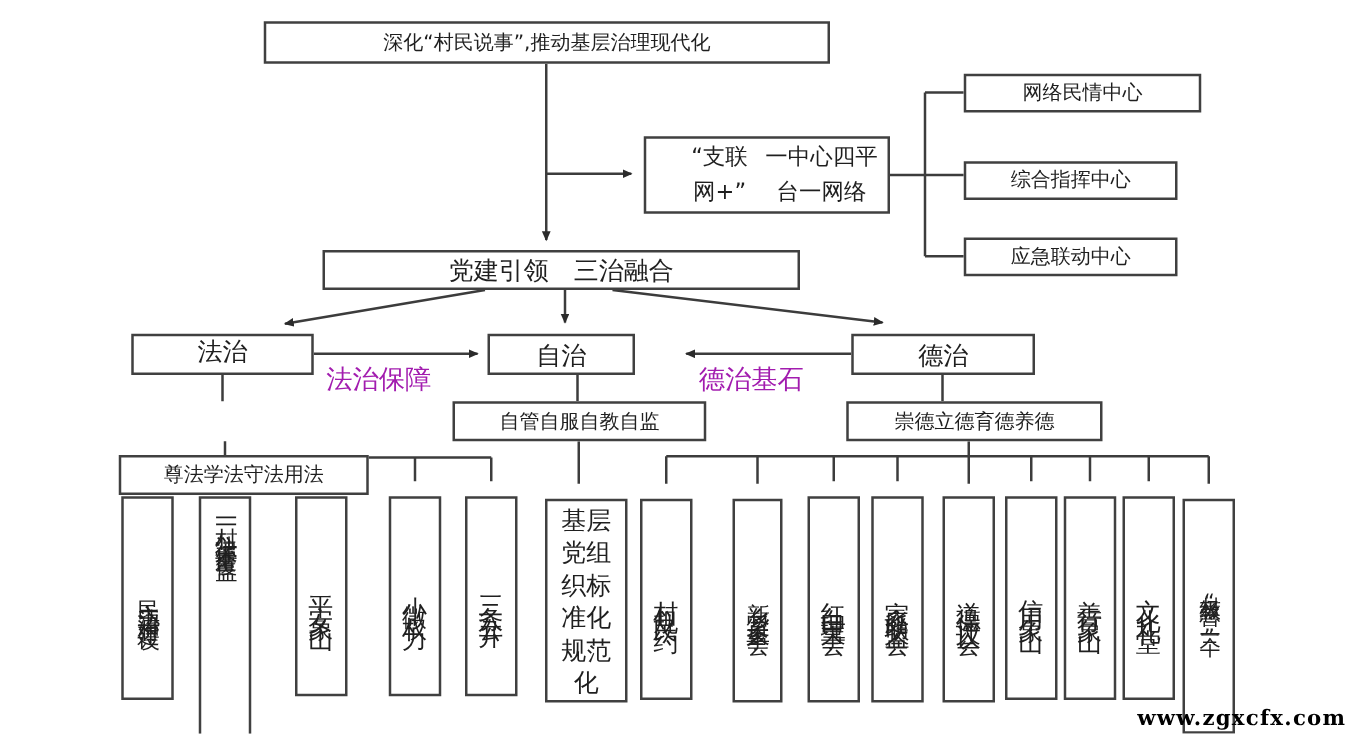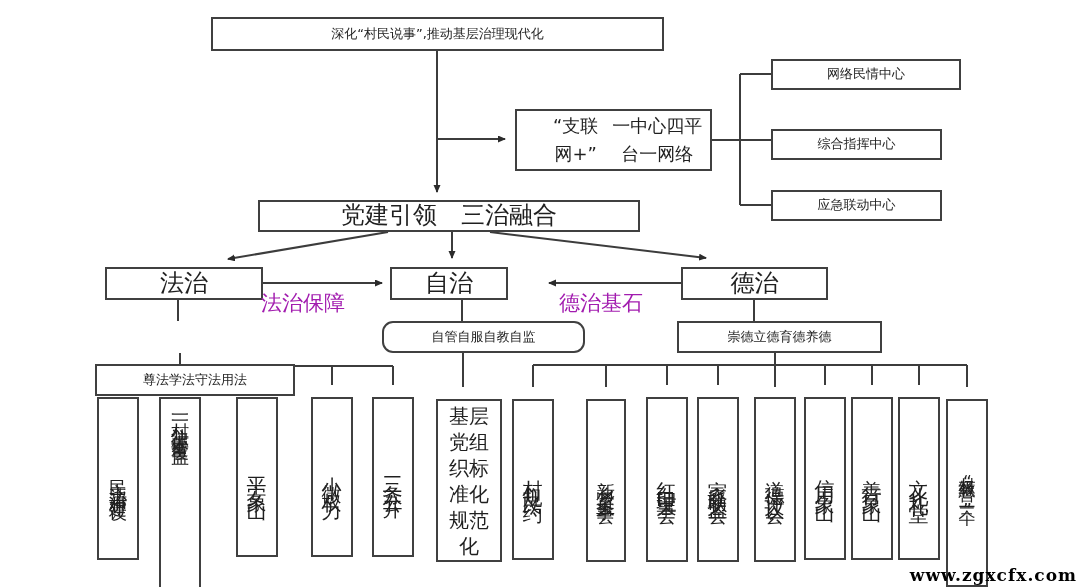--- a/index.html
+++ b/index.html
@@ -7,22 +7,22 @@
     position:relative;width:1080px;height:587px;overflow:hidden;
     background:#ffffff;color:#1f1f1f;
     font-family:"DejaVu Sans","Liberation Sans",sans-serif;
   }
   #wires{position:absolute;left:0;top:0;width:1080px;height:587px;}
   .box{
     position:absolute;background:#ffffff;border:2px solid #404040;
     display:flex;align-items:center;justify-content:center;
     text-align:center;box-sizing:border-box;line-height:1.3;
   }
-  .fs19{font-size:13px;}
-  .fs20{font-size:24px;}
+  .fs19{font-size:16px;}
+  .fs20{font-size:20px;}
   .hubtxt{font-size:18px;line-height:1.55;}
   .flabel{
     position:absolute;font-size:21px;color:#a21caf;text-align:center;
   }
   .leaf{
     position:absolute;background:#ffffff;border:2px solid #404040;
     display:flex;align-items:center;justify-content:center;box-sizing:border-box;margin-top:12px;
   }
   .leaf .vt{
     writing-mode:vertical-rl;text-orientation:upright;
@@ -114,37 +114,37 @@
     <span>综合指挥中心</span>
   </div>
   <div class="box fs19" style="left:771px;top:190px;width:171px;height:31px;">
     <span>应急联动中心</span>
   </div>
 
   <div class="box fs20" style="left:258px;top:200px;width:382px;height:32px;">
     <span>党建引领　三治融合</span>
   </div>
 
-  <div class="box fs20" style="left:105px;top:267px;width:158px;height:33px;">
+  <div class="box fs20" style="left:105px;top:267px;width:146px;height:33px;font-family:Liberation Mono, monospace;">
     <span>法治</span>
   </div>
   <div class="box fs20" style="left:390px;top:267px;width:118px;height:33px;">
     <span>自治</span>
   </div>
   <div class="box fs20" style="left:681px;top:267px;width:147px;height:33px;">
     <span>德治</span>
   </div>
 
   <div class="flabel" style="left:253px;top:289px;width:100px;">法治保障</div>
   <div class="flabel" style="left:551px;top:289px;width:100px;">德治基石</div>
 
   <div class="box fs19" style="left:95px;top:321px;width:200px;height:32px;margin-top:43px;">
     <span>尊法学法守法用法</span>
   </div>
-  <div class="box fs19" style="left:382px;top:321px;width:203px;height:32px;border-radius:11px;">
+  <div class="box fs19" style="left:362px;top:321px;width:203px;height:32px;">
     <span>自管自服自教自监</span>
   </div>
   <div class="box fs19" style="left:677px;top:321px;width:205px;height:32px;">
     <span>崇德立德育德养德</span>
   </div>
 
   <div class="leaf ch7" style="left:97px;top:385px;width:42px;height:163px;">
     <span class="vt">民主法治村建设</span>
   </div>
   <div class="leaf ch10" style="left:159px;top:385px;width:42px;height:214px;">

